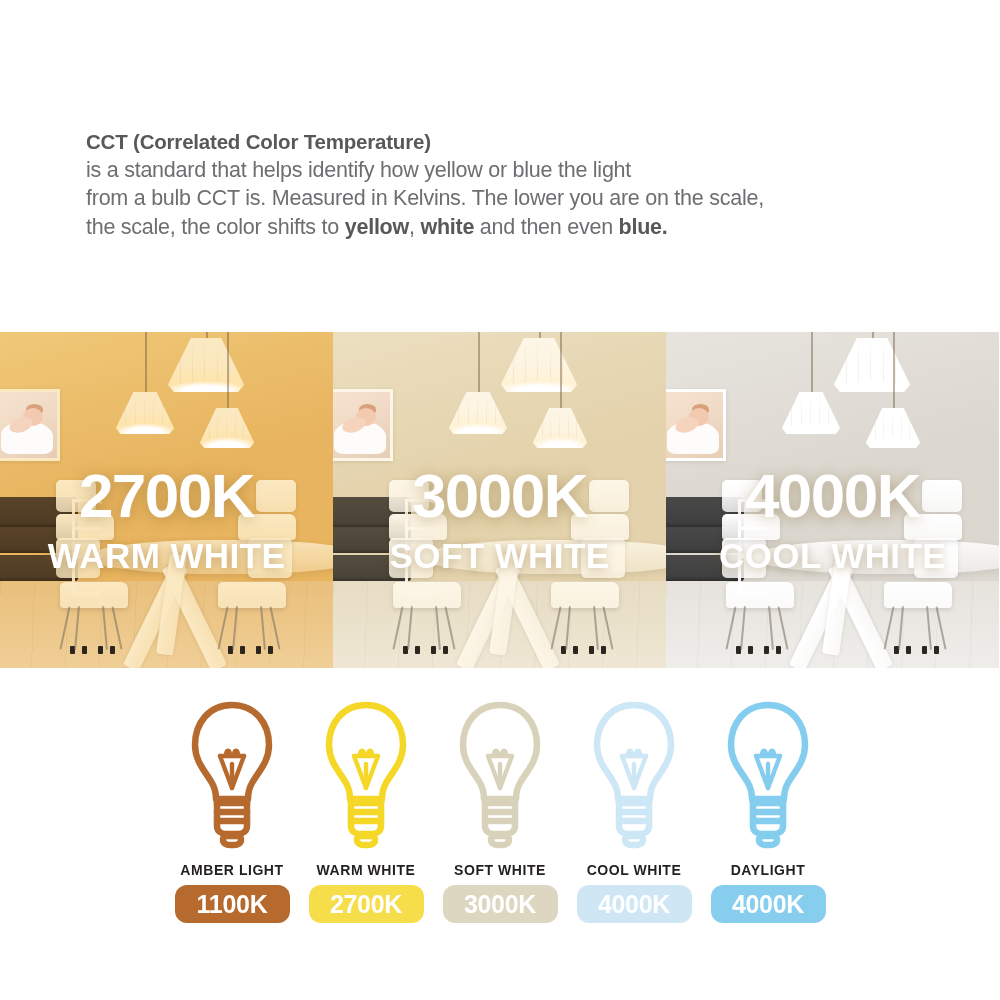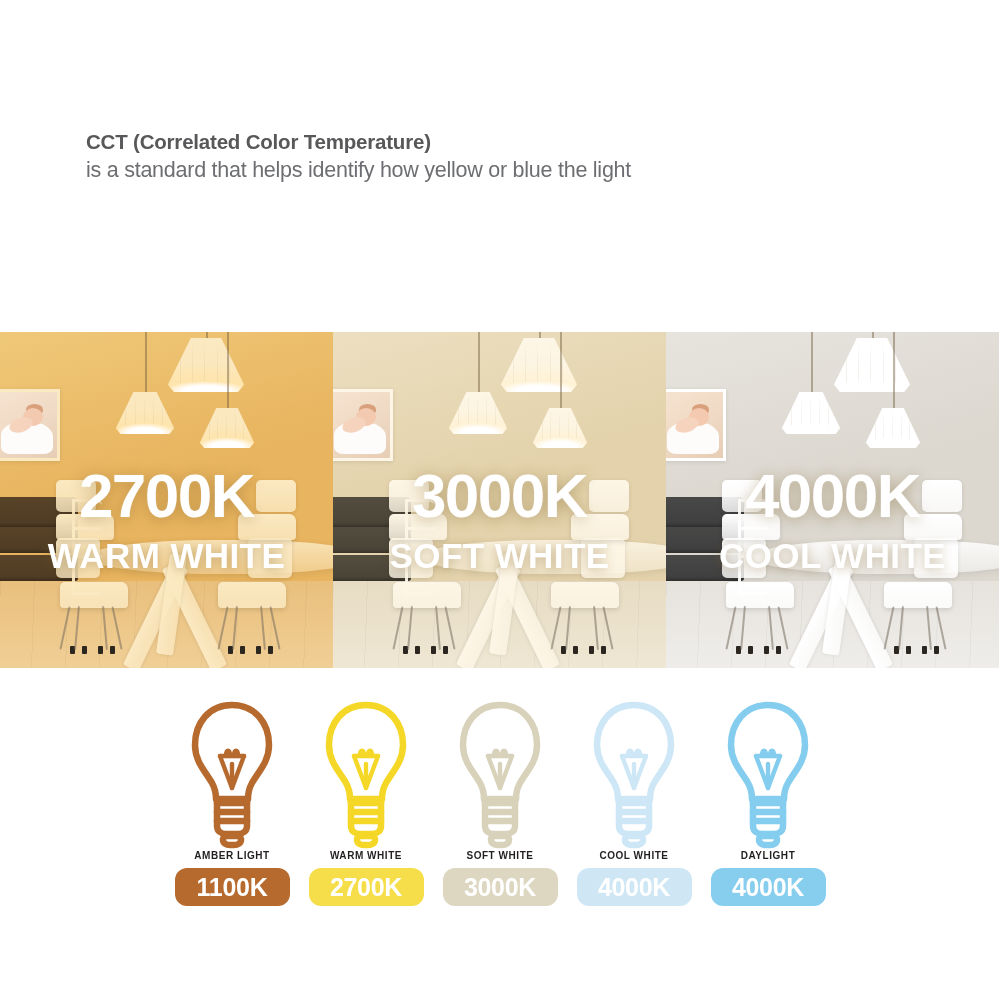--- a/index.html
+++ b/index.html
@@ -101,37 +101,39 @@
   .kelvin-name {
     top:204px; font-size:35px; font-weight:bold; letter-spacing:0.4px;
     text-shadow:0 2px 10px rgba(120,90,30,.38);
   }
 
   
   #bulb-row { position:absolute; left:0; top:700px; width:1000px; height:260px; display:flex; justify-content:center; align-items:flex-start; gap:0px; }
   .bulb-item { width:134px; display:flex; flex-direction:column; align-items:center; }
   .bulb-svg { display:block; width:92px; height:150px; }
   .bulb-name {
-    margin-top:0; font-size:10px; font-weight:bold; letter-spacing:0.55px;
+    margin-top:12px; font-size:14px; font-weight:bold; letter-spacing:0.55px;
     color:#231f20; white-space:nowrap; text-align:center;
   }
   .bulb-badge {
     margin-top:7px; min-width:115px; height:38px;
     border-radius:12px; display:flex; align-items:center; justify-content:center;
     color:#ffffff; font-size:25px; font-weight:bold; letter-spacing:-0.3px;
   }
 </style>
 </head>
 <body>
 
 <div id="header">
 
   <div id="intro">
     <div class="line lead">CCT (Correlated Color Temperature)</div>
     <div class="line">is a standard that helps identify how yellow or blue the light</div>
+    <div class="line">from a bulb CCT is. Measured in Kelvins. The lower you are on the scale,</div>
+    <div class="line"><span>the scale, the color shifts to </span><b>yellow</b><span>, </span><b>white</b><span> and then even </span><b>blue.</b></div>
   </div>
 </div>
 
 <div id="photo-strip">
     <div class="photo-panel">
       <div class="scene">
         <div class="wall" style="background: linear-gradient(165deg, rgb(239, 200, 120) 0%, rgb(232, 180, 95) 55%, rgb(232, 180, 95) 100%);"></div>
         <div class="floor" style="background: repeating-linear-gradient(92deg, rgba(0, 0, 0, 0.035) 0px, rgba(0, 0, 0, 0.035) 1px, rgba(0, 0, 0, 0) 1px, rgba(0, 0, 0, 0) 34px), linear-gradient(rgb(233, 191, 124) 0%, rgb(240, 207, 150) 100%);"></div>
         <div class="frame" style="border-color: rgb(251, 233, 194);">
           <div class="baby-body"></div>

